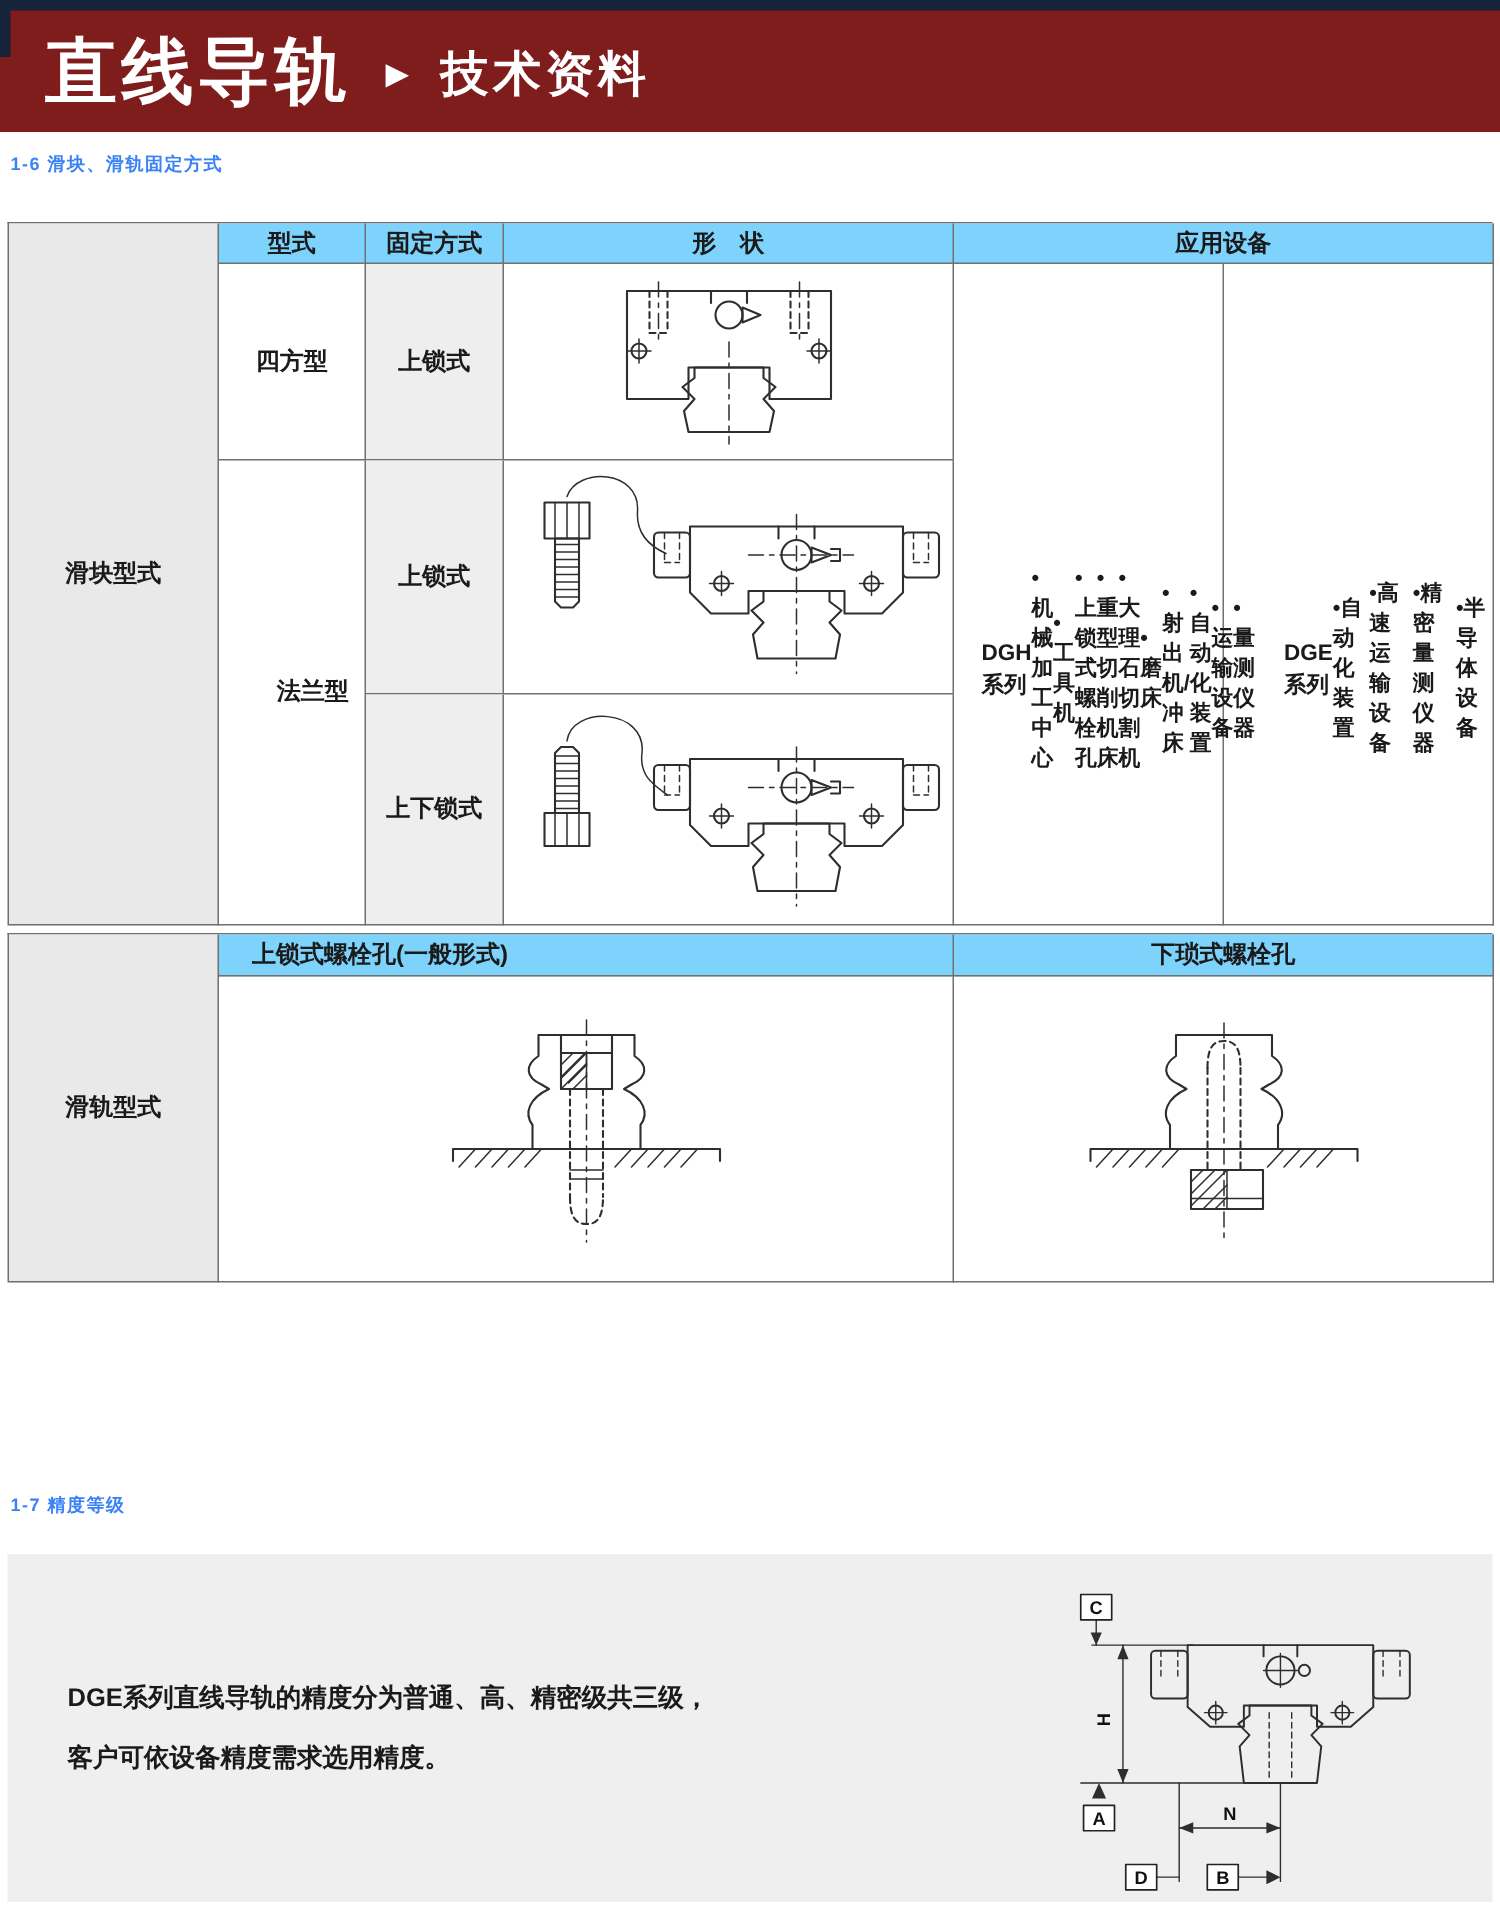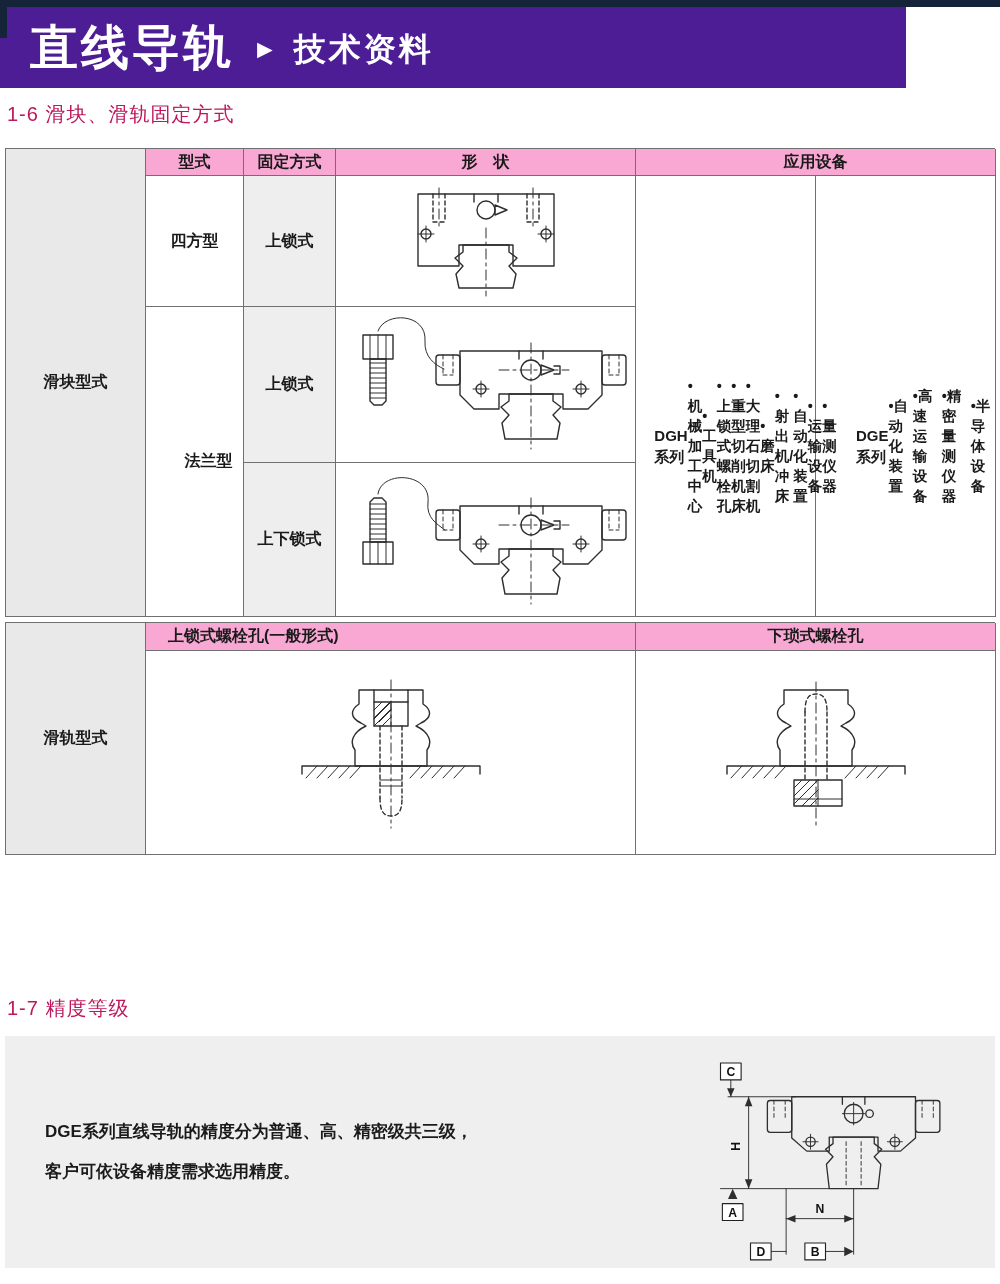--- a/index.html
+++ b/index.html
@@ -1,38 +1,38 @@
 <!DOCTYPE html>
 <html><head>
 <meta charset="utf-8">
 <style>
   html,body{margin:0;padding:0;}
   body{
     width:1000px;height:1284px;position:relative;background:#ffffff;
     font-family:"Liberation Sans","DejaVu Sans",sans-serif;color:#1a1a1a;
   }
   
-  .banner{position:absolute;top:0;left:0;width:906px;height:88px;background:#4c1d95;}
+  .banner{position:absolute;top:0;left:0;width:1000px;height:88px;background:#7f1d1d;}
   .banner-topstrip{position:absolute;top:0;left:0;width:1000px;height:7px;background:#16243a;}
   .banner-corner{position:absolute;top:0;left:0;width:7px;height:38px;background:#16243a;}
   .banner-row{position:absolute;left:30px;top:7px;height:81px;display:flex;align-items:center;}
   .banner-title{font-size:48px;font-weight:bold;color:#fff;letter-spacing:3px;}
   .banner-arrow{font-size:26px;color:#fff;margin:4px 16px 0 18px;}
   .banner-subtitle{font-size:32px;font-weight:bold;color:#fff;letter-spacing:3px;margin-top:4px;}
   
-  .sec-heading{position:absolute;left:7px;font-size:20px;font-weight:normal;color:#be185d;letter-spacing:1px;}
+  .sec-heading{position:absolute;left:7px;font-size:12px;font-weight:bold;color:#3b82f6;letter-spacing:1px;}
   #h16{top:101px;}
   #h17{top:995px;}
   
   .grid-table{position:absolute;left:5px;width:990px;display:grid;border-top:1px solid #707070;border-left:1px solid #707070;box-sizing:border-box;background:#fff;}
   .grid-table .cell{border-right:1px solid #707070;border-bottom:1px solid #707070;box-sizing:border-box;
     display:flex;align-items:center;justify-content:center;font-size:16px;font-weight:bold;}
   #main-table{top:148px;grid-template-columns:140px 98px 92px 300px 180px 180px;grid-template-rows:27px 131px 156px 154px;}
   #rail-table{top:622px;grid-template-columns:140px 490px 360px;grid-template-rows:28px 204px;}
-  .hdr{background:#f9a8d4;font-size:15px;}
+  .hdr{background:#7dd3fc;font-size:15px;}
   .labelcol{background:#e9e9e9;}
   .fixcell{background:#eeeeee;}
   .cell.left-align{justify-content:flex-start;padding-left:22px;}
   .apps{align-items:flex-start;justify-content:flex-start;padding:100px 0 0 40px;display:block;font-weight:bold;}
   .series-title{font-size:15px;line-height:21px;font-weight:bold;}
   .series-item{font-size:14.5px;line-height:20px;font-weight:bold;}
   
   .panel17{position:absolute;top:1036px;left:5px;width:990px;height:232px;background:#efefef;}
   .panel17-text{position:absolute;left:40px;top:76px;font-size:17px;font-weight:bold;line-height:40px;color:#1a1a1a;}
   .dim-svg{position:absolute;left:648px;top:12px;}

